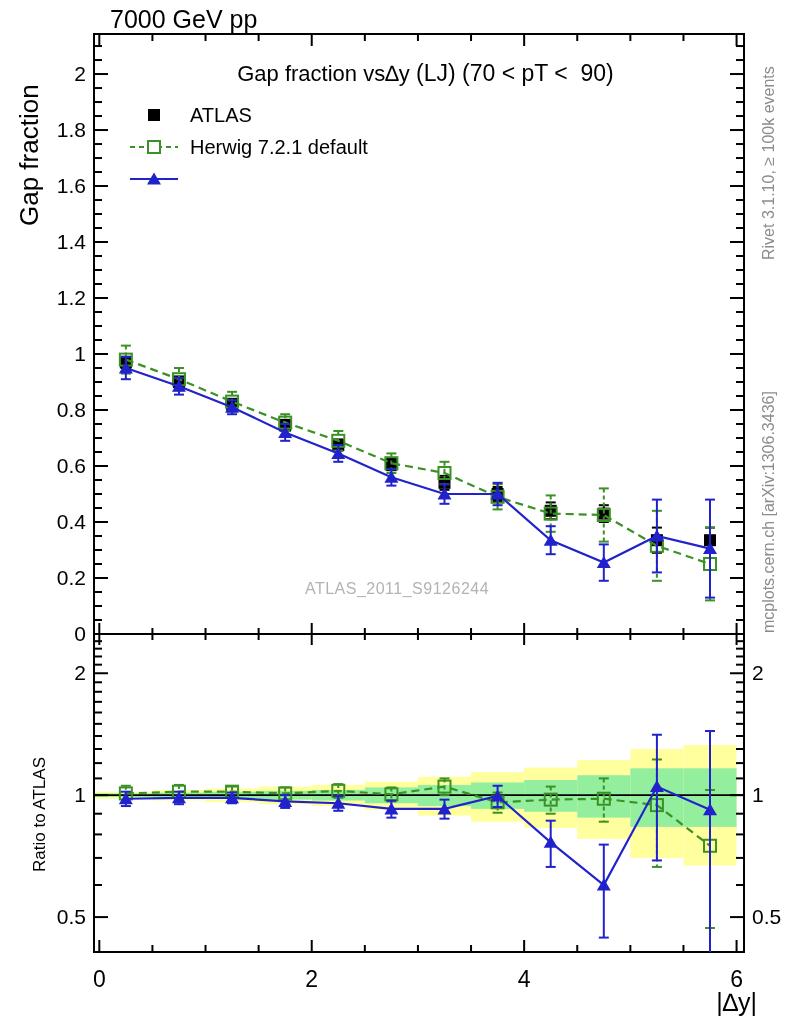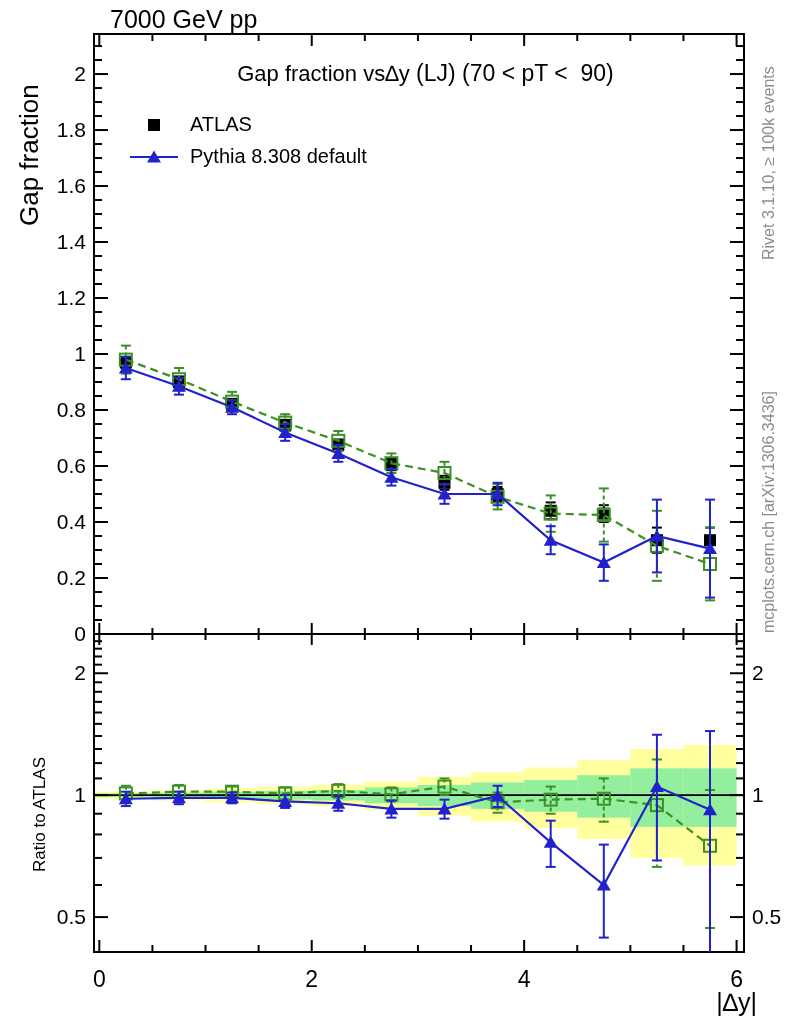--- a/index.html
+++ b/index.html
@@ -5,21 +5,21 @@
   html,body{margin:0;padding:0;background:#fff;}
   .fig{position:relative;width:786px;height:1024px;background:#fff;overflow:hidden;
        font-family:"Liberation Sans",sans-serif;color:#000;}
   .abs{position:absolute;}
   .hdr-left{left:100px;top:5px;font-size:25px;margin-left:10px;}
   .hdr-right{left:594px;top:5px;width:150px;text-align:right;font-size:25px;}
   .plot-title{left:94px;top:60px;width:650px;text-align:center;white-space:pre;}
   .t-main{font-size:22px;white-space:pre;margin-left:13px;}
   .t-sub{font-size:23px;white-space:pre;}
   .legend{left:128px;top:104px;}
-  .legend-row{display:flex;align-items:flex-end;height:32px;}
+  .legend-row{display:flex;align-items:flex-start;height:32px;}
   .lm{width:52px;height:22px;display:inline-block;}
   .ll{font-size:20px;padding-left:10px;}
   .ylabel-main{left:14px;top:226px;font-size:26px;transform:rotate(-90deg);transform-origin:0 0;white-space:pre;}
   .ylabel-ratio{left:30px;top:872px;font-size:17px;transform:rotate(-90deg);transform-origin:0 0;white-space:pre;}
   .xlabel{left:634px;top:988px;width:123px;text-align:right;font-size:25px;}
   .watermark{left:94px;top:580px;width:606px;text-align:center;font-size:16px;color:#b3b3b3;letter-spacing:.5px;}
   .note{font-size:16px;color:#8c8c8c;transform:rotate(-90deg);transform-origin:0 0;white-space:pre;}
   .note-rivet{left:760px;top:260px;}
   .note-mcplots{left:760px;top:633px;}
 </style>
@@ -527,26 +527,35 @@
       <span class="lm"><svg width="52" height="22">
             <g>
               <rect x="20" y="5" width="12" height="12" fill="#000000"></rect>
             </g>
           </svg></span>
       <span class="ll">ATLAS</span>
     </div>
     <div class="legend-row">
       <span class="lm"><svg width="52" height="22">
             <g>
+              <line x1="2" y1="11" x2="50" y2="11" stroke="#3c9126" stroke-width="2" stroke-dasharray="5,4"></line>
+              <rect x="20" y="5" width="12" height="12" fill="#fff" stroke="#3c9126" stroke-width="2"></rect>
+            </g>
+          </svg></span>
+      <span class="ll">Herwig 7.2.1 default</span>
+    </div>
+    <div class="legend-row">
+      <span class="lm"><svg width="52" height="22">
+            <g>
               <line x1="2" y1="11" x2="50" y2="11" stroke="#2222cc" stroke-width="2"></line>
               <polygon points="26,4.5 19,16.5 33,16.5" fill="#2222cc"></polygon>
             </g>
           </svg></span>
-      <span class="ll">Pythia 8.308 default</span>
     </div>
   </div>
 
   <div class="abs ylabel-main">Gap fraction</div>
   <div class="abs ylabel-ratio">Ratio to ATLAS</div>
   <div class="abs xlabel">|∆y|</div>
+  <div class="abs watermark">ATLAS_2011_S9126244</div>
   <div class="abs note note-rivet">Rivet 3.1.10, ≥ 100k events</div>
   <div class="abs note note-mcplots">mcplots.cern.ch [arXiv:1306.3436]</div>
 </div>
 
 </body></html>

